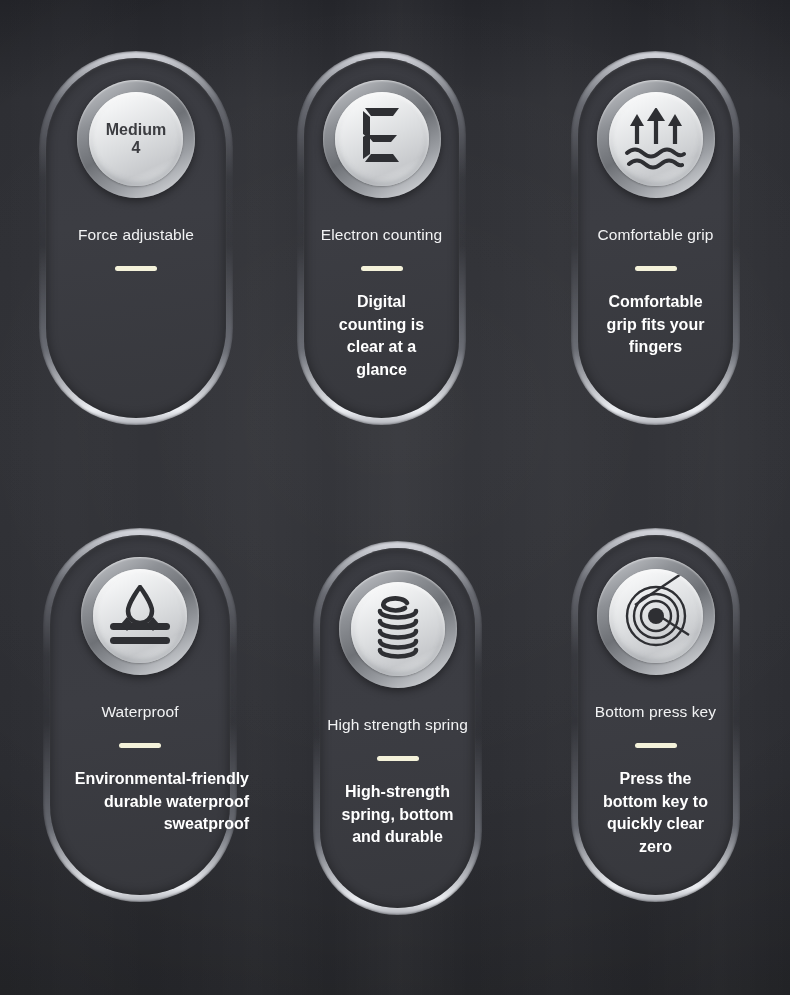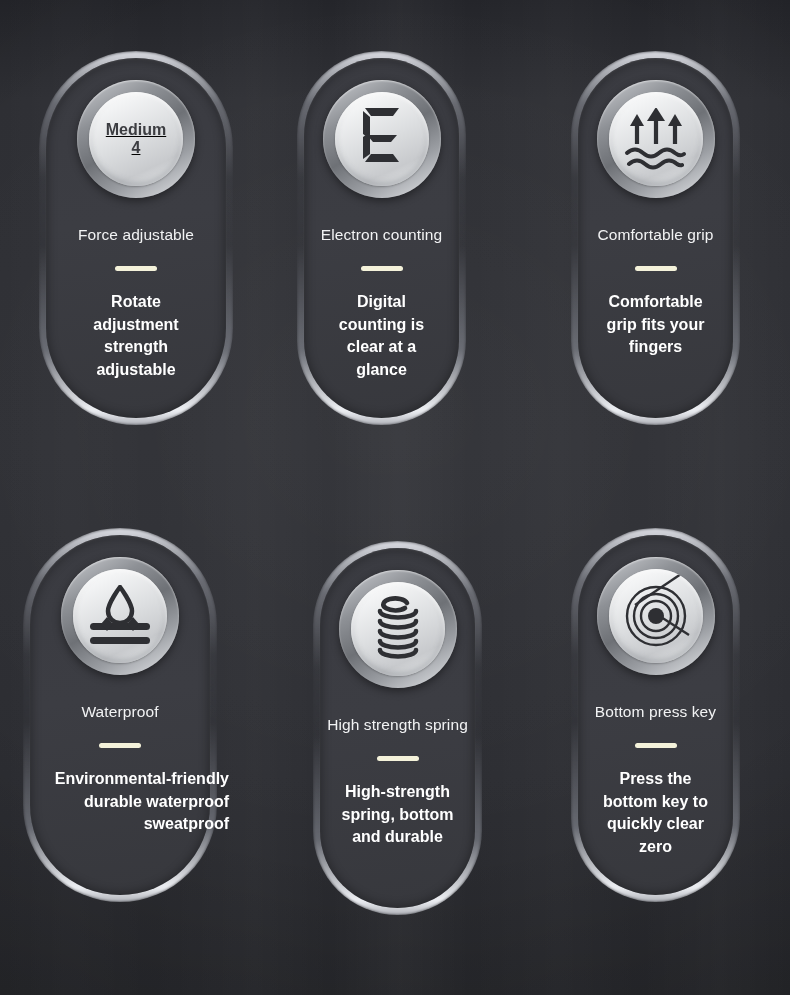--- a/index.html
+++ b/index.html
@@ -144,21 +144,20 @@
       linear-gradient(155deg, #ffffff 0%, #f2f3f4 20%, #dcdee0 50%, #c8cacd 76%, #eef0f1 100%);
     box-shadow:
       inset 0 2px 4px rgba(255,255,255,0.85),
       inset 0 -3px 6px rgba(120,124,130,0.45),
       0 1px 2px rgba(0,0,0,0.25);
     display: flex;
     flex-direction: column;
     align-items: center;
     justify-content: center;
     overflow: hidden;
-    text-decoration: underline;
   }
   .badge-face svg { display: block; }
 
   .badge-text {
     color: #3c3d41;
     font-weight: bold;
     text-align: center;
     line-height: 1.12;
   }
   .badge-text .bt-main { font-size: 16px; display: block; }
@@ -208,24 +207,20 @@
         <div class="badge">
           <div class="badge-face">
             <div class="badge-text">
               <span class="bt-main">Medium</span>
               <span class="bt-sub">4</span>
             </div>
           </div>
         </div>
         <div class="card-title">Force adjustable</div>
         <div class="divider"></div>
-        <div class="card-desc">Rotate
-adjustment
-strength
-adjustable</div>
       </div>
     </div>
 
     <div class="card" style="left:304px; top:58px; width:155px; height:360px;">
       <div class="card-inner">
         <div class="badge">
           <div class="badge-face">
             <svg width="58" height="70" viewBox="0 0 58 70">
               <g fill="#2e2f33" transform="translate(29,35) scale(-1,1) translate(-29,-35)">
 
@@ -277,21 +272,21 @@
           </div>
         </div>
         <div class="card-title">Comfortable grip</div>
         <div class="divider"></div>
         <div class="card-desc">Comfortable
 grip fits your
 fingers</div>
       </div>
     </div>
 
-    <div class="card" style="left:30px; top:535px; width:180px; height:360px;">
+    <div class="card" style="left:50px; top:535px; width:180px; height:360px;">
       <div class="card-inner">
         <div class="badge">
           <div class="badge-face">
             <svg width="68" height="62" viewBox="0 0 68 62">
 
               <path d="M34 2 C34 2 22 18 22 26 a12 12 0 0 0 24 0 C46 18 34 2 34 2 Z" fill="none" stroke="#2e2f33" stroke-width="4.5" stroke-linejoin="round"></path>
 
               <rect x="4" y="38" width="60" height="7" rx="3.5" fill="#2e2f33"></rect>
               <polygon points="21,32 27,39 21,46 15,39" fill="#2e2f33"></polygon>
               <polygon points="47,32 53,39 47,46 41,39" fill="#2e2f33"></polygon>

